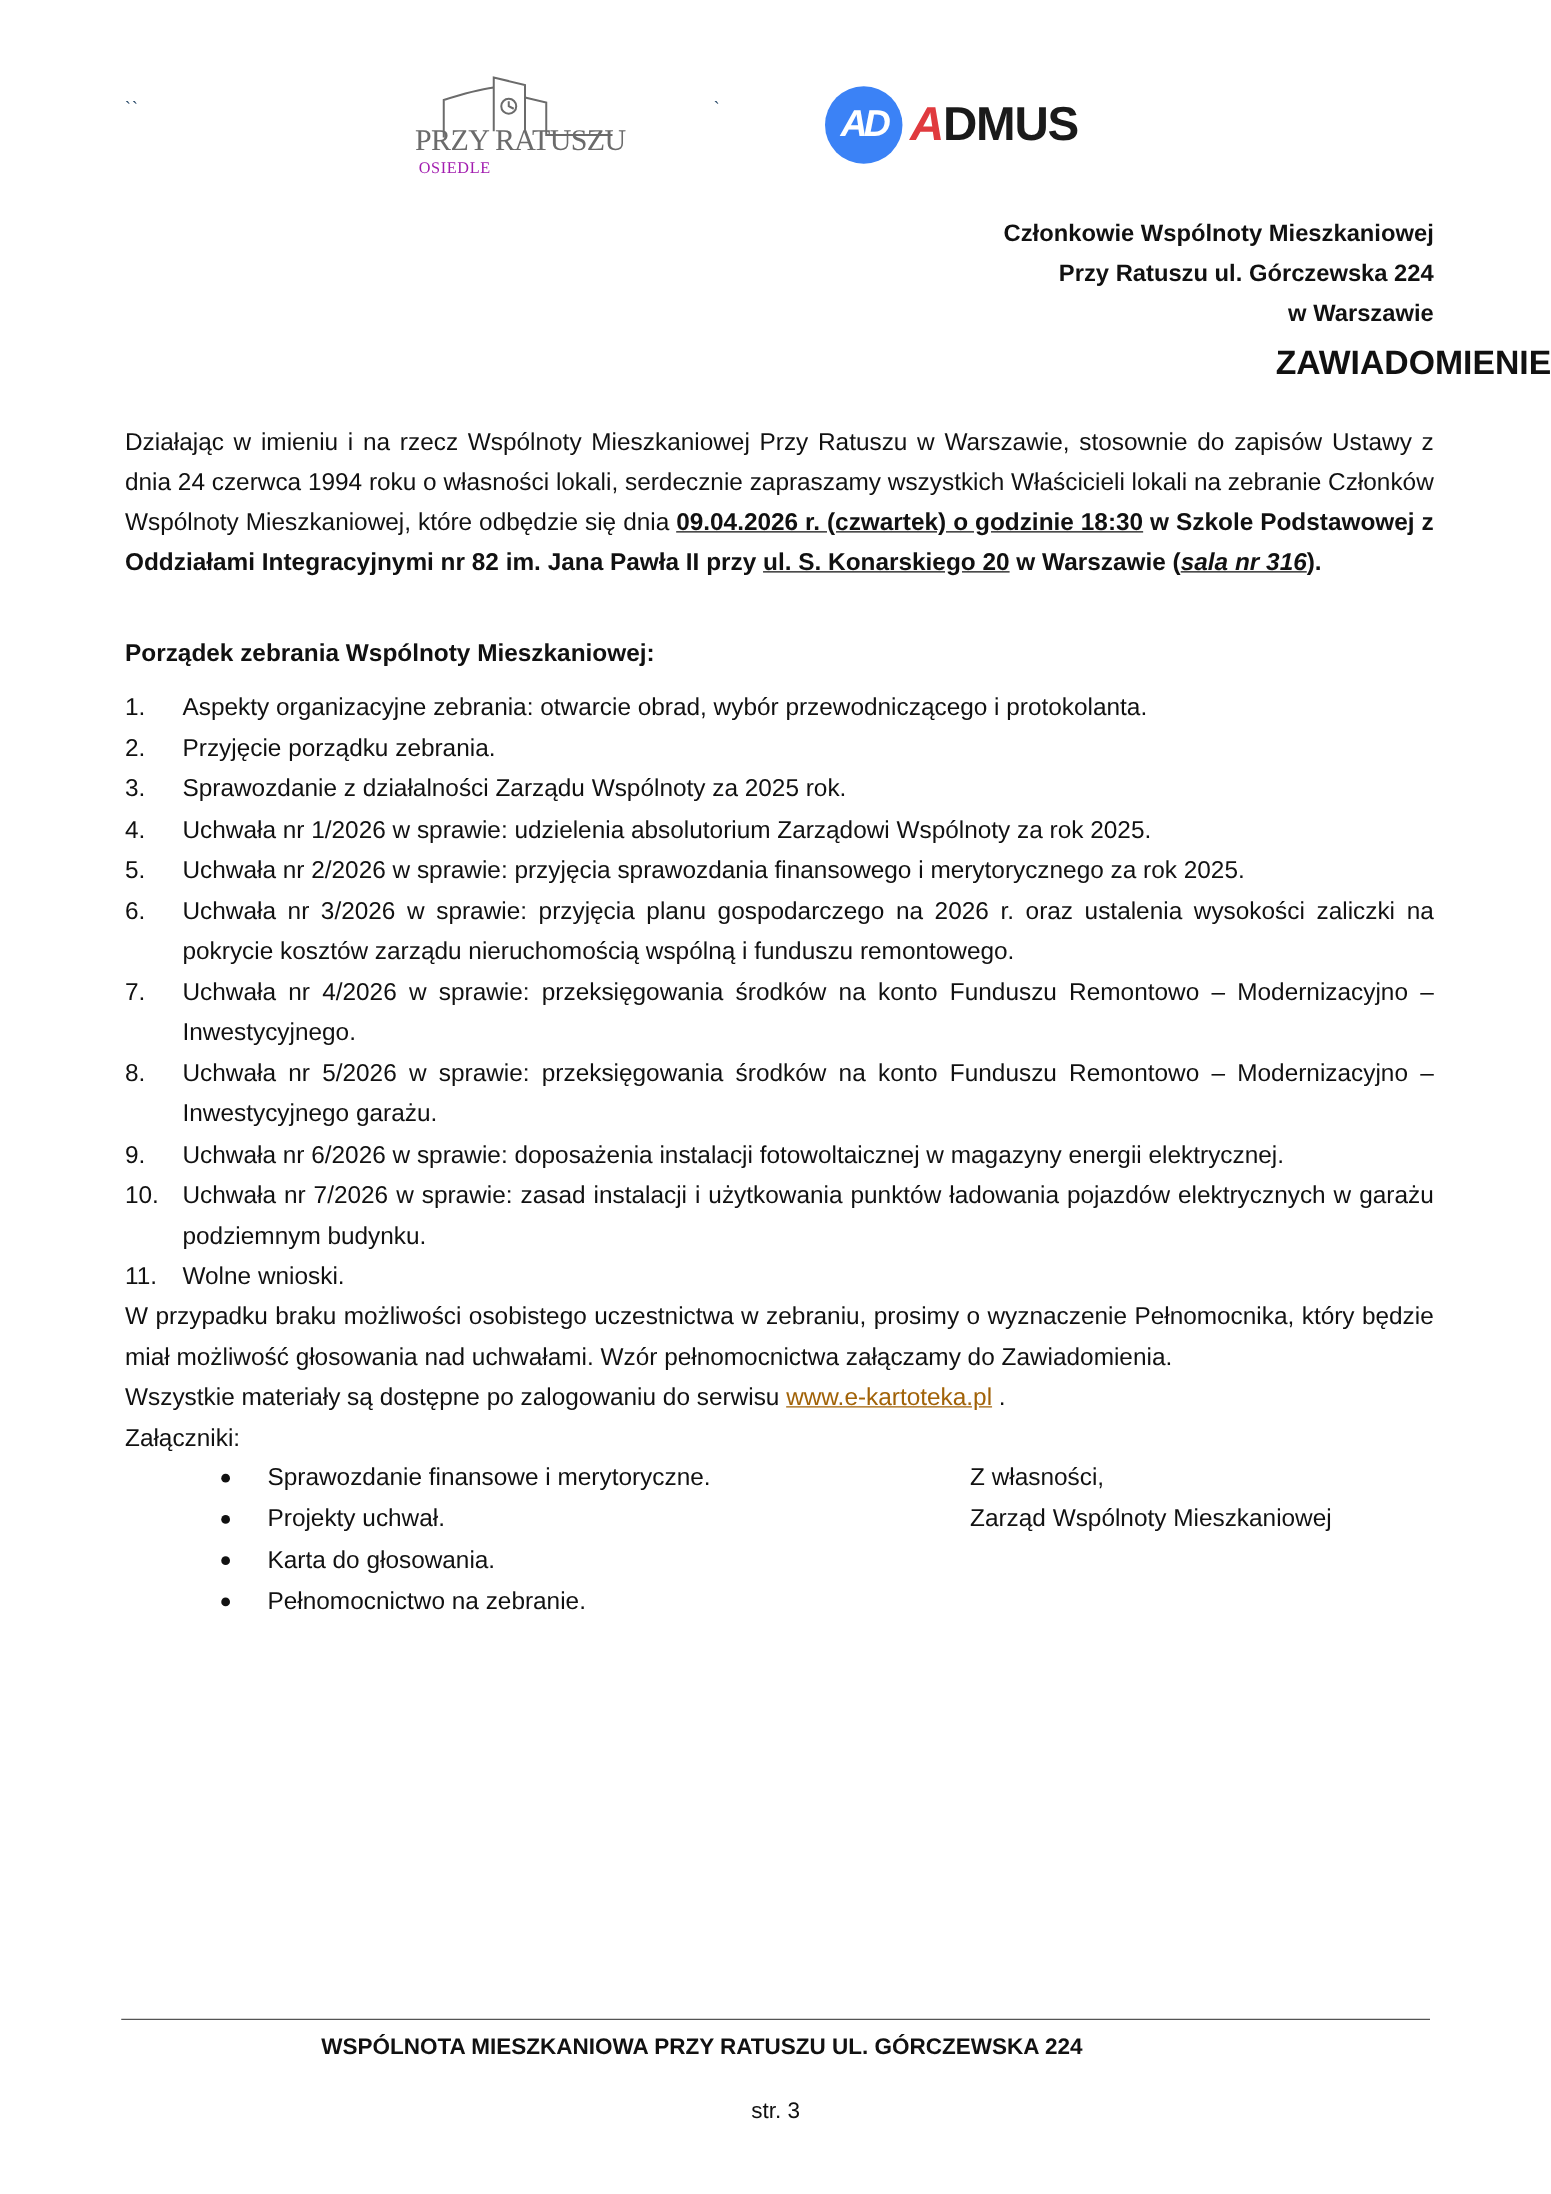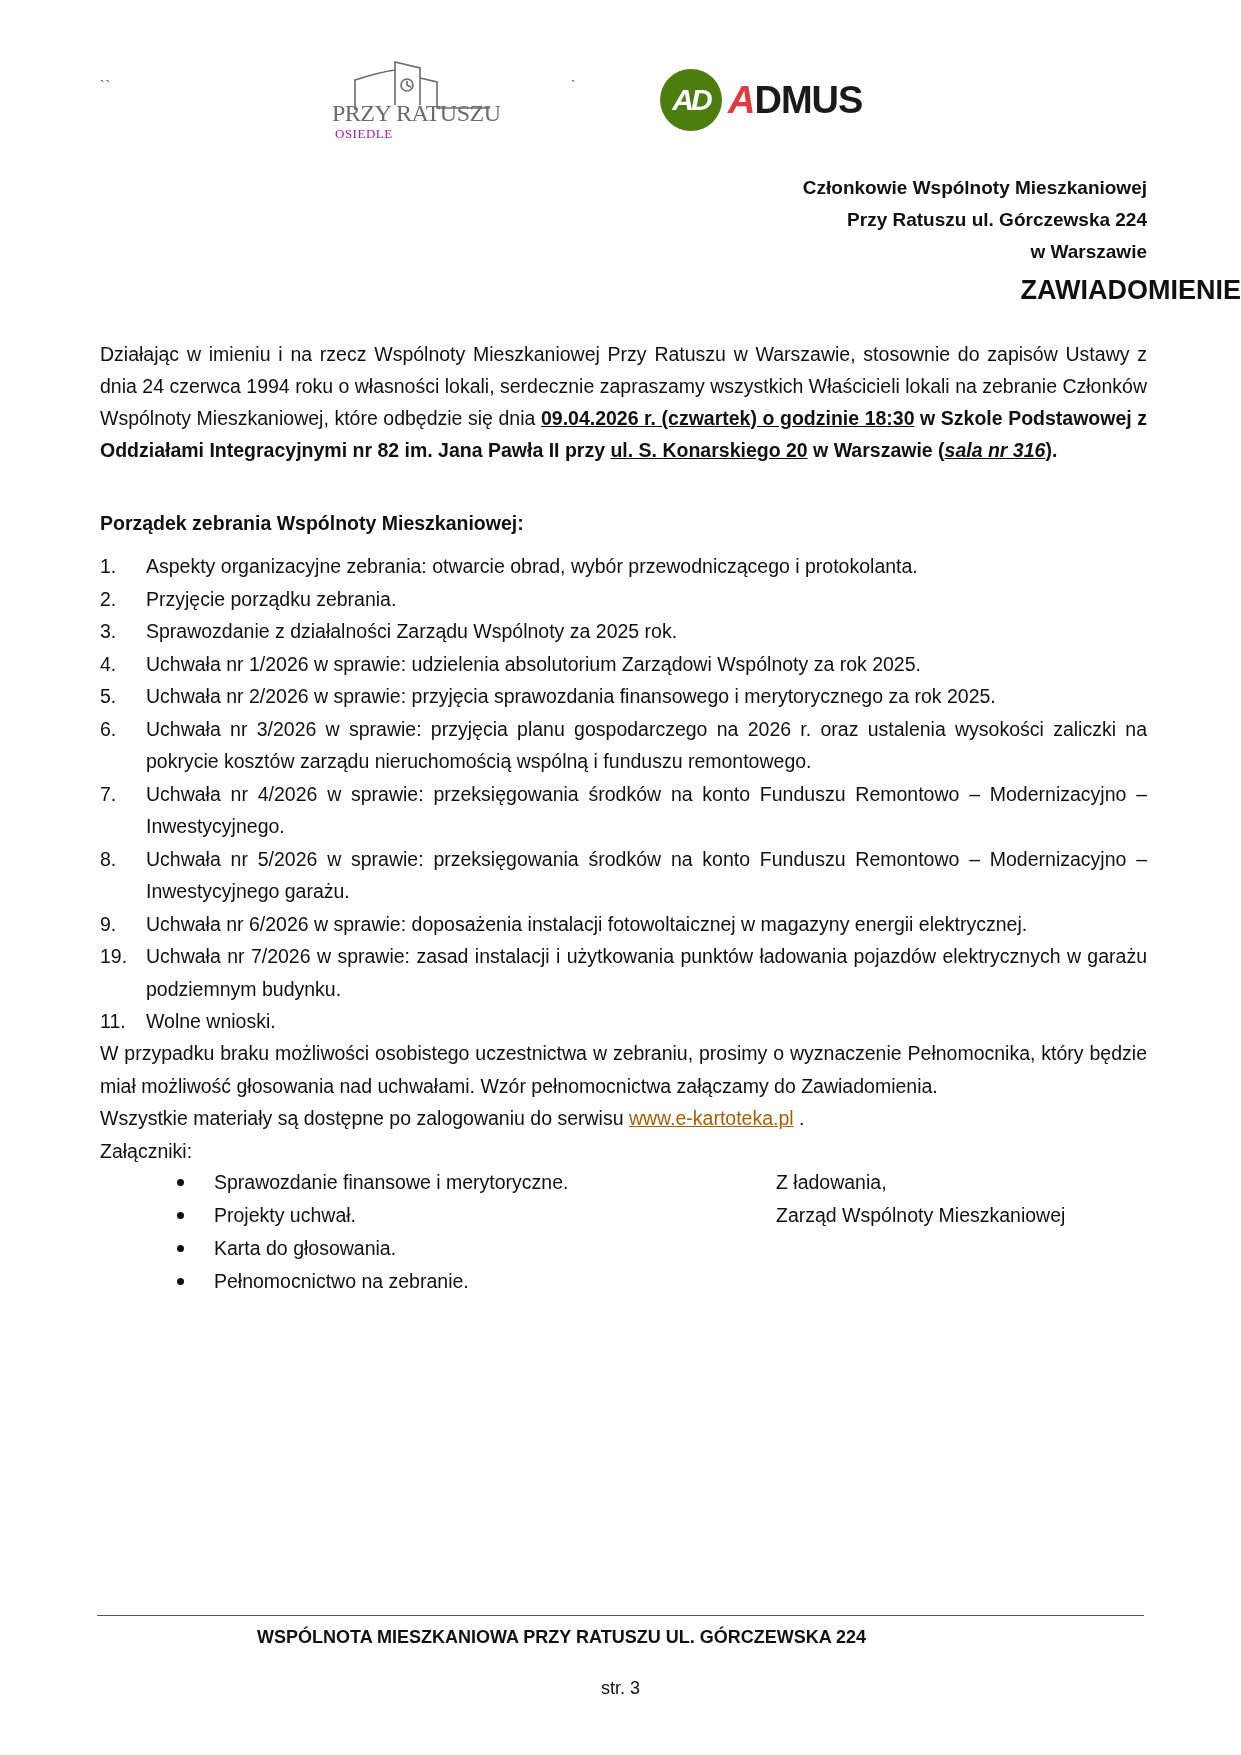--- a/index.html
+++ b/index.html
@@ -11,21 +11,21 @@
     .page { position: absolute; left: 0; top: 0; width: 1241px; height: 1755px; }
 
     
     .backticks-left { position: absolute; left: 100px; top: 78px; font-size: 14px; color: #2a4a6a; letter-spacing: 1px; }
     .backtick-right { position: absolute; left: 571px; top: 78px; font-size: 14px; color: #2a4a6a; }
     .logo-przy { position: absolute; left: 325px; top: 60px; width: 170px; height: 75px; }
     .logo-przy svg { position: absolute; left: 0; top: 0; }
     .logo-osiedle { position: absolute; left: 10px; top: 30px; font-family: "Liberation Serif", serif; font-size: 13px; color: #a21caf; letter-spacing: 0.5px; margin-top: 36px; }
     .logo-przy-name { position: absolute; left: 7px; top: 40px; font-family: "Liberation Serif", serif; font-size: 24px; color: #6b6b6b; letter-spacing: -0.5px; white-space: nowrap; }
     .logo-admus { position: absolute; left: 660px; top: 65px; height: 65px; width: 220px; }
-    .admus-circle { position: absolute; left: 0; top: 4px; width: 62px; height: 62px; border-radius: 50%; background: #4d7c0f; }
+    .admus-circle { position: absolute; left: 0; top: 4px; width: 62px; height: 62px; border-radius: 50%; background: #3b82f6; }
     .admus-circle-text { position: absolute; left: 0; top: 0; width: 62px; line-height: 62px; text-align: center; color: #fff; font-weight: bold; font-style: italic; font-size: 30px; letter-spacing: -3px; }
     .admus-word { position: absolute; left: 68px; top: 14px; font-size: 38px; font-weight: bold; color: #1a1a1a; letter-spacing: -1px; font-style: normal; }
     .admus-word .a-red { color: #e03a3e; font-style: italic; }
 
     .recipient { position: absolute; right: 94px; top: 172px; text-align: right; font-weight: bold; font-size: 19px; line-height: 32px; }
     .title { position: absolute; left: 0; width: 1241px; top: 275px; text-align: right; font-weight: bold; font-size: 27px; }
 
     .body-text { position: absolute; left: 100px; width: 1047px; font-size: 19.5px; line-height: 32px; text-align: justify; }
     .intro { top: 338px; }
     .u { text-decoration: underline; }
@@ -94,39 +94,39 @@
   <ol class="agenda">
     <li><span class="num">1.</span><span>Aspekty organizacyjne zebrania: otwarcie obrad, wybór przewodniczącego i protokolanta.</span></li>
     <li><span class="num">2.</span><span>Przyjęcie porządku zebrania.</span></li>
     <li><span class="num">3.</span><span>Sprawozdanie z działalności Zarządu Wspólnoty za 2025 rok.</span></li>
     <li><span class="num">4.</span><span>Uchwała nr 1/2026 w sprawie: udzielenia absolutorium Zarządowi Wspólnoty za rok 2025.</span></li>
     <li><span class="num">5.</span><span>Uchwała nr 2/2026 w sprawie: przyjęcia sprawozdania finansowego i merytorycznego za rok 2025.</span></li>
     <li><span class="num">6.</span><span>Uchwała nr 3/2026 w sprawie: przyjęcia planu gospodarczego na 2026 r. oraz ustalenia wysokości zaliczki na pokrycie kosztów zarządu nieruchomością wspólną i funduszu remontowego.</span></li>
     <li><span class="num">7.</span><span>Uchwała nr 4/2026 w sprawie: przeksięgowania środków na konto Funduszu Remontowo – Modernizacyjno – Inwestycyjnego.</span></li>
     <li><span class="num">8.</span><span>Uchwała nr 5/2026 w sprawie: przeksięgowania środków na konto Funduszu Remontowo – Modernizacyjno – Inwestycyjnego garażu.</span></li>
     <li><span class="num">9.</span><span>Uchwała nr 6/2026 w sprawie: doposażenia instalacji fotowoltaicznej w magazyny energii elektrycznej.</span></li>
-    <li><span class="num">19.</span><span>Uchwała nr 7/2026 w sprawie: zasad instalacji i użytkowania punktów ładowania pojazdów elektrycznych w garażu podziemnym budynku.</span></li>
+    <li><span class="num">10.</span><span>Uchwała nr 7/2026 w sprawie: zasad instalacji i użytkowania punktów ładowania pojazdów elektrycznych w garażu podziemnym budynku.</span></li>
     <li><span class="num">11.</span><span>Wolne wnioski.</span></li>
   </ol>
 
   <div class="closing">
     <div>W przypadku braku możliwości osobistego uczestnictwa w zebraniu, prosimy o wyznaczenie Pełnomocnika, który będzie miał możliwość głosowania nad uchwałami. Wzór pełnomocnictwa załączamy do Zawiadomienia.</div>
     <div><span>Wszystkie materiały są dostępne po zalogowaniu do serwisu </span><a class="link">www.e-kartoteka.pl</a><span> .</span></div>
     <div>Załączniki:</div>
   </div>
 
   <ul class="attachments">
     <li>Sprawozdanie finansowe i merytoryczne.</li>
     <li>Projekty uchwał.</li>
     <li>Karta do głosowania.</li>
     <li>Pełnomocnictwo na zebranie.</li>
   </ul>
 
   <div class="signature">
-    <div>Z ładowania,</div>
+    <div>Z własności,</div>
     <div>Zarząd Wspólnoty Mieszkaniowej</div>
   </div>
 
   <div class="footer-line"></div>
   <div class="footer-text">WSPÓLNOTA MIESZKANIOWA PRZY RATUSZU UL. GÓRCZEWSKA 224</div>
   <div class="page-number">str. 3</div>
 
 </div>
 
 </body></html>

